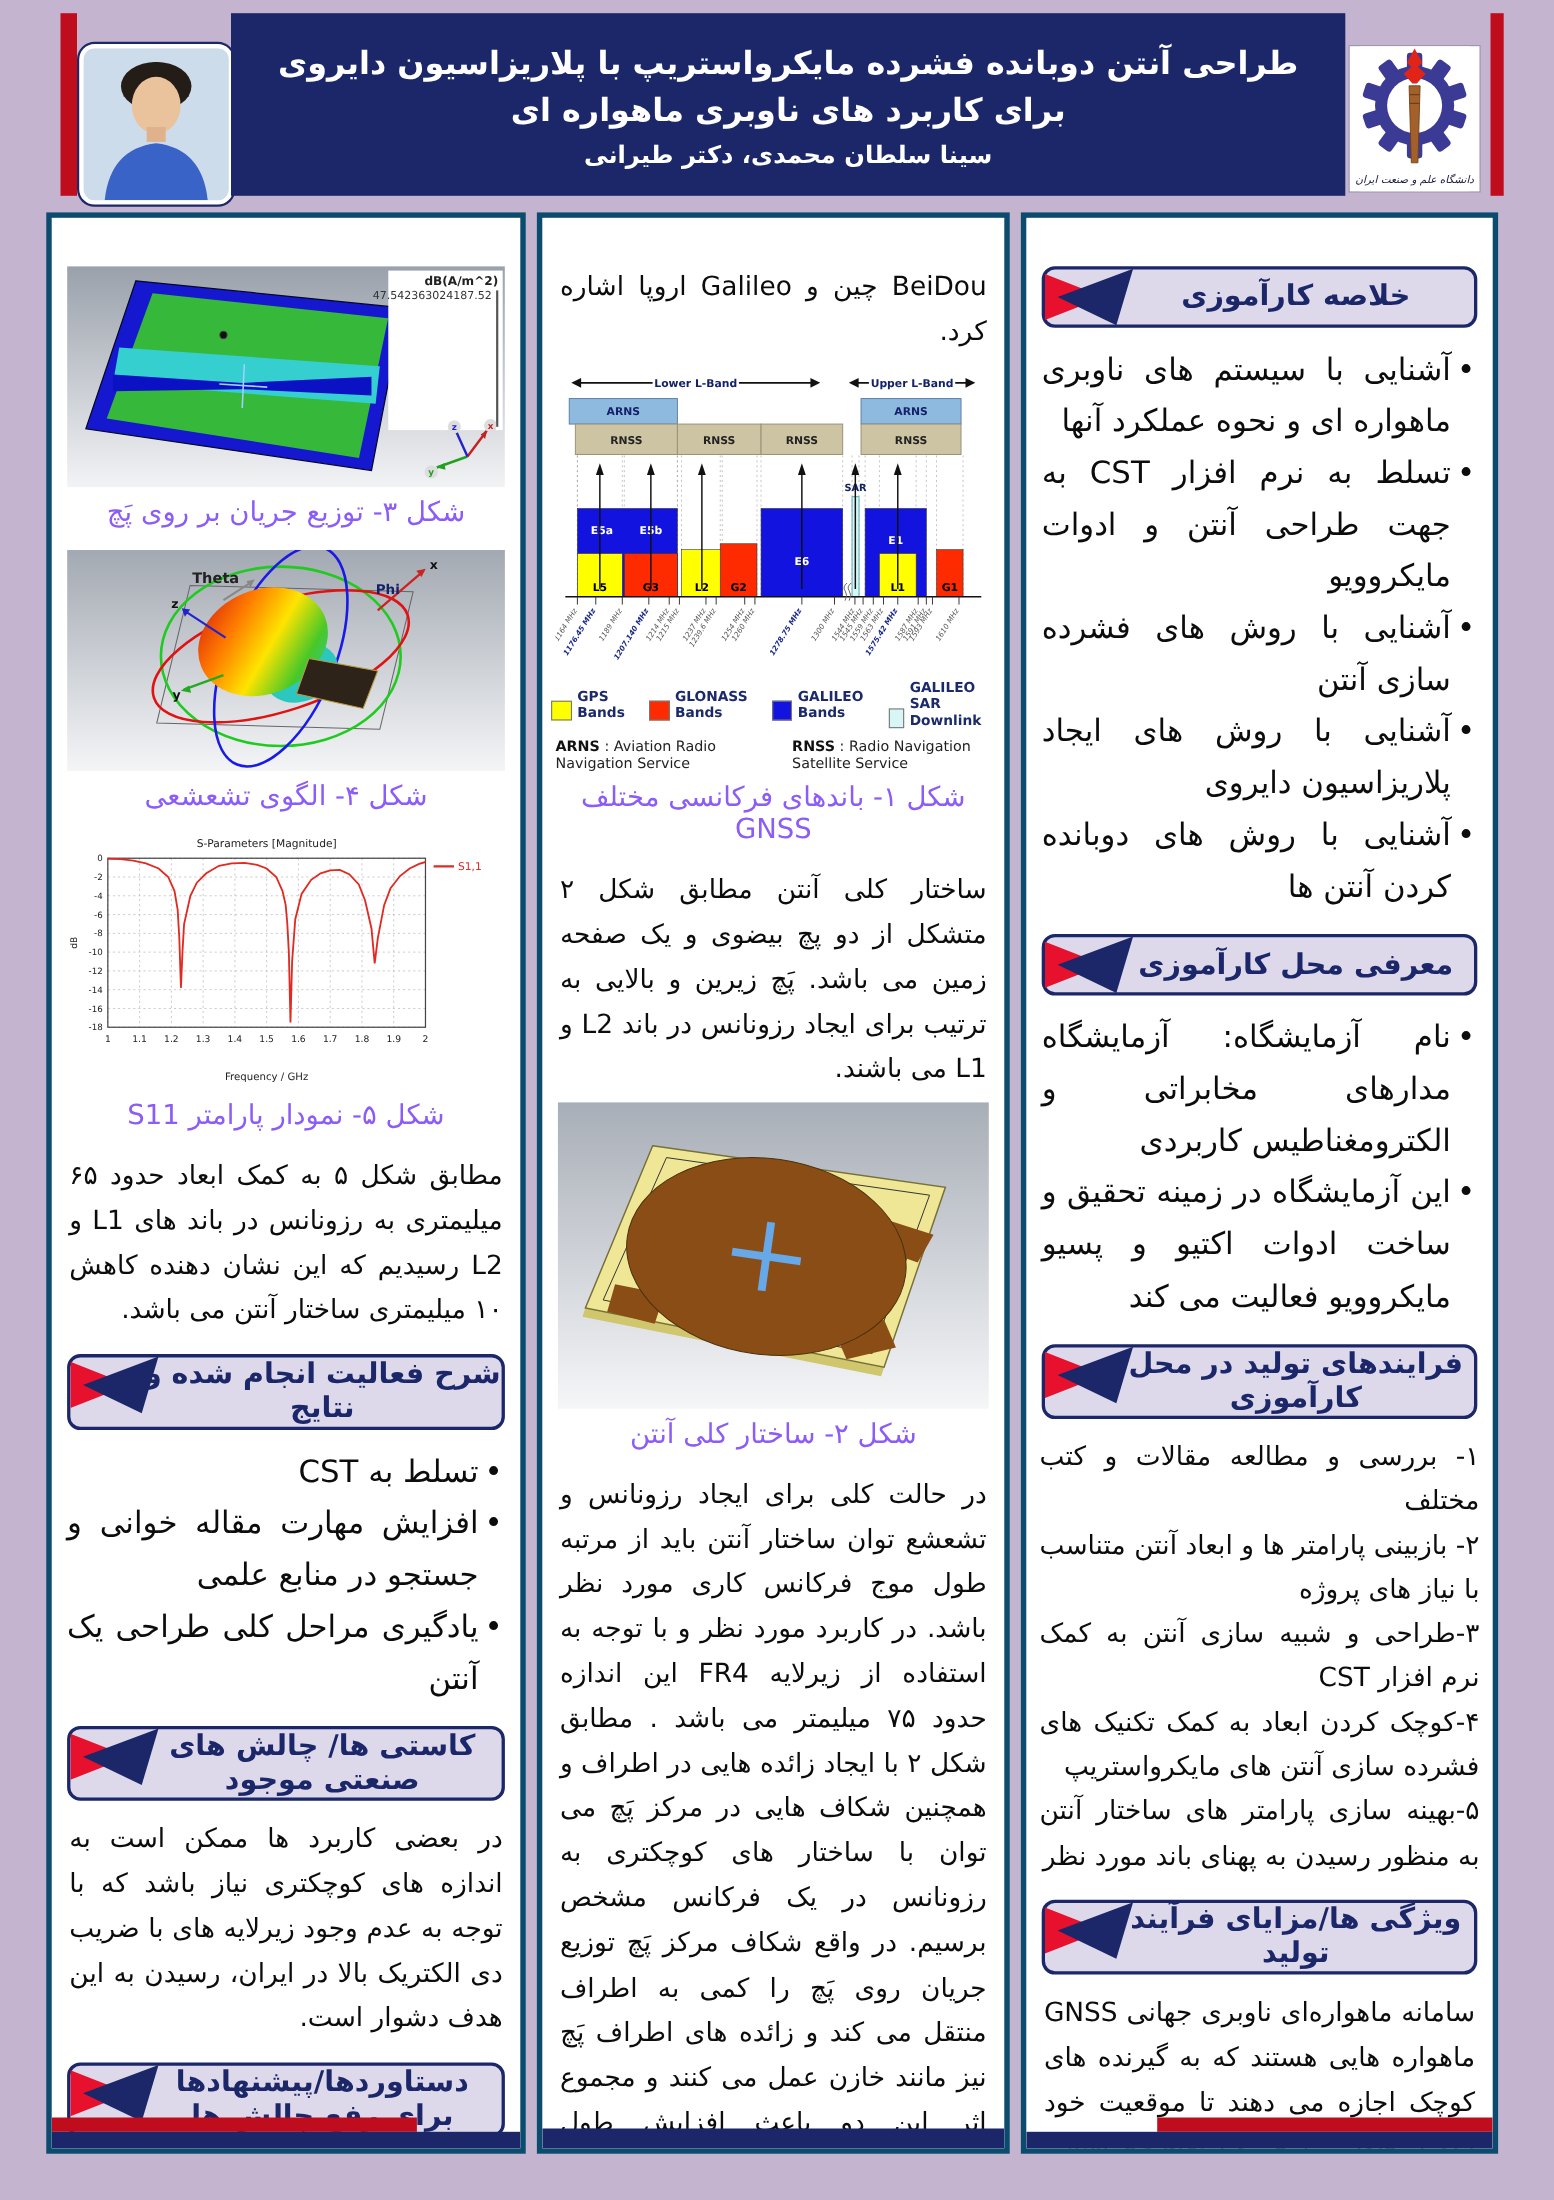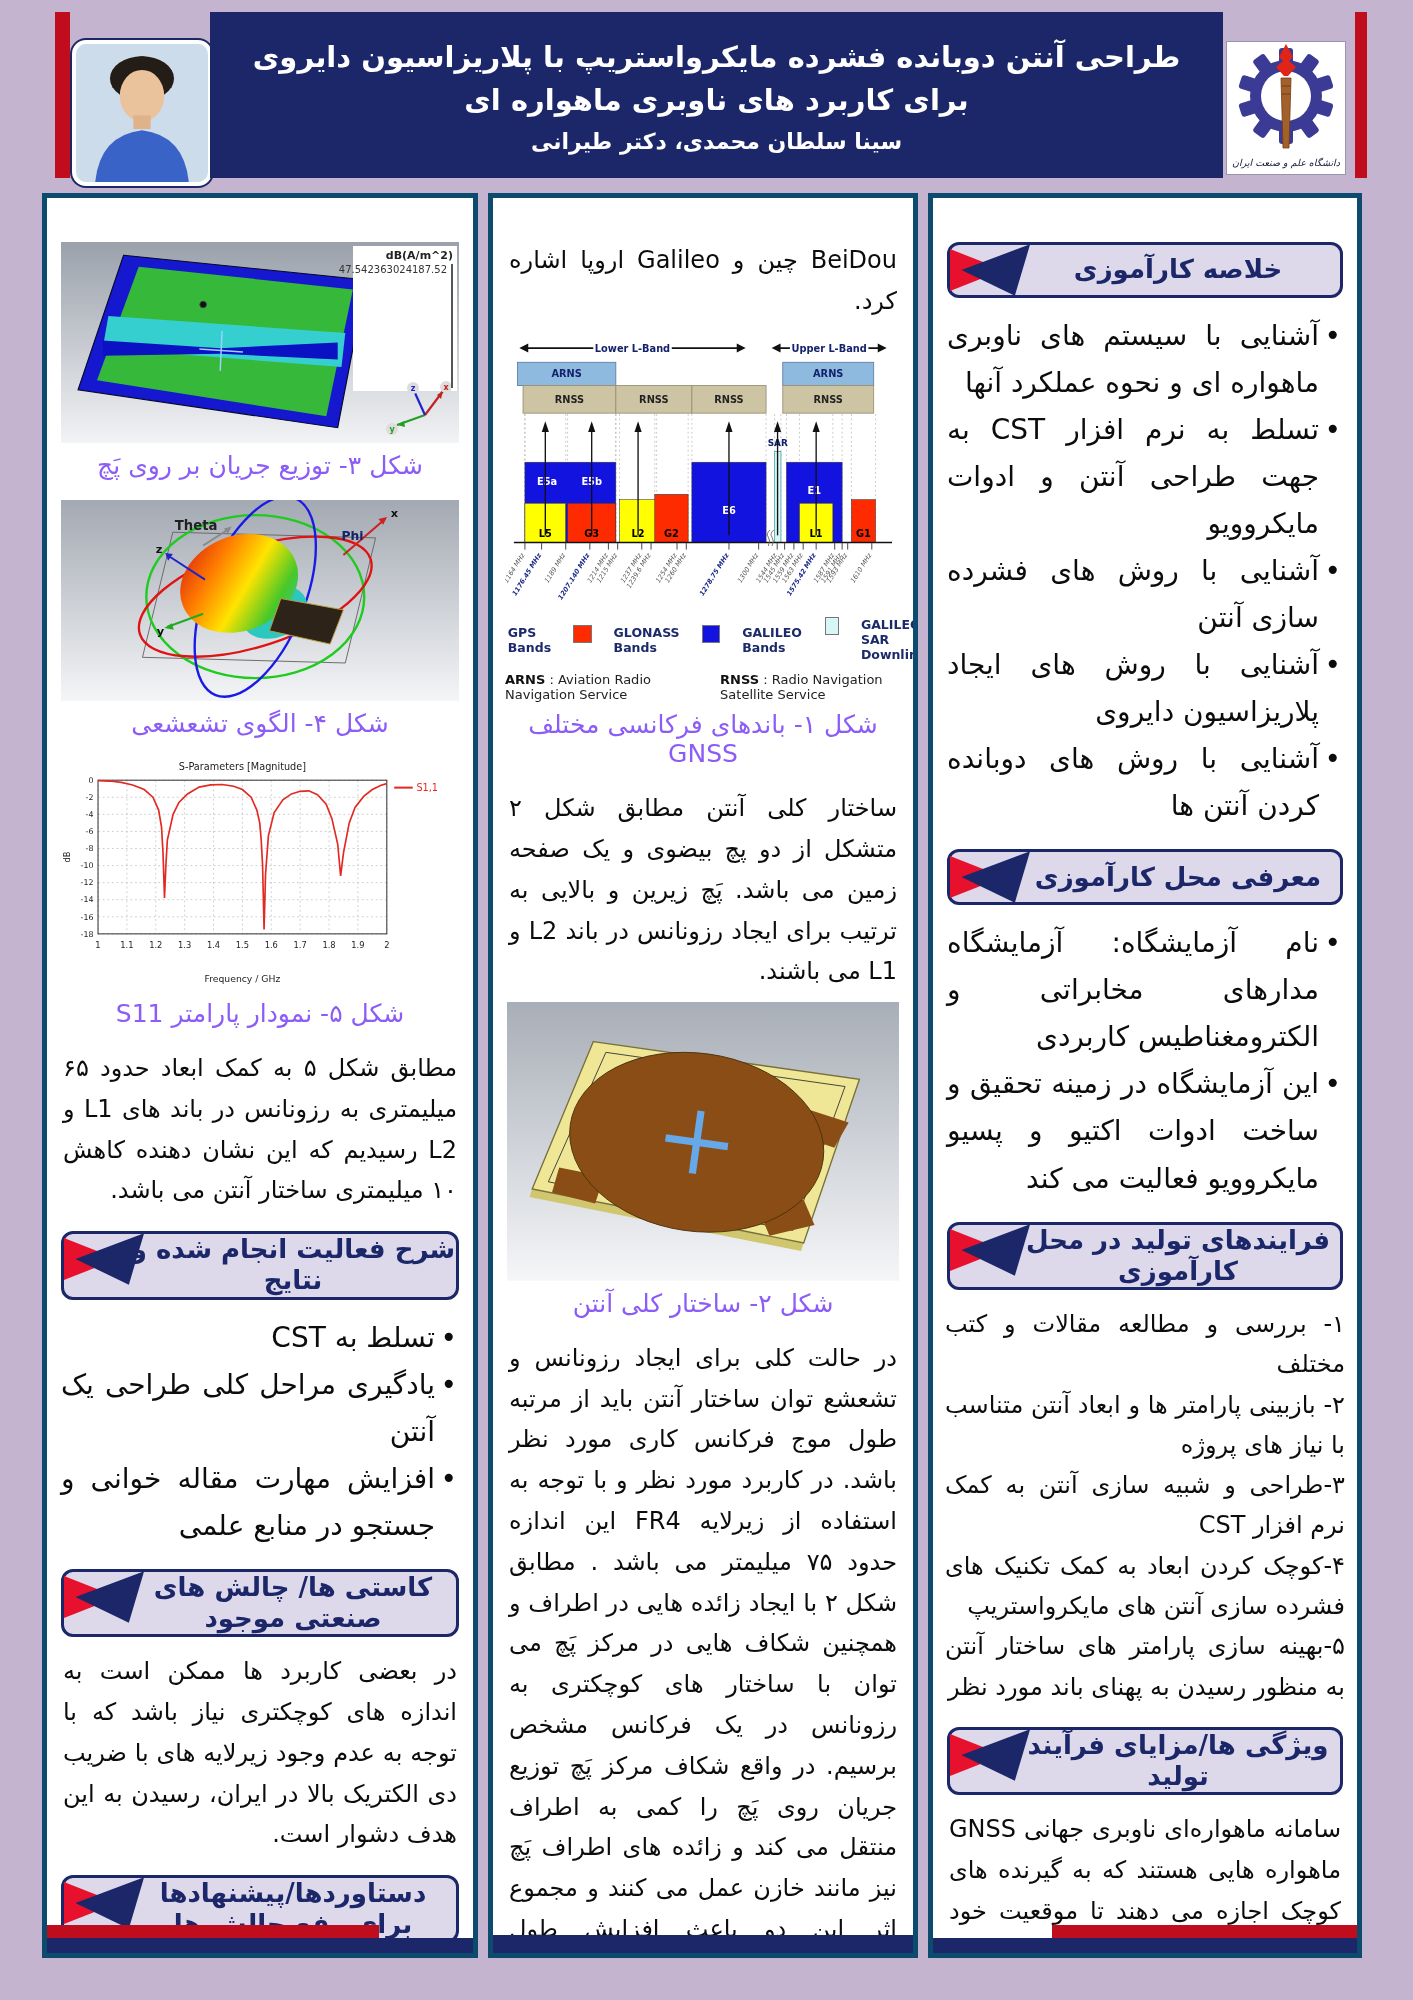--- a/index.html
+++ b/index.html
@@ -58,21 +58,21 @@
   .cbar-body{display:flex;justify-content:flex-end;gap:4px;}
   .cbar-ticks{display:flex;flex-direction:row;justify-content:space-between;height:122px;
               text-align:right;color:#333;font-size:10px;}
   .cbar-bar{width:15px;height:122px;border:1px solid #555;
             background:linear-gradient(#e80000,#ff8c00,#ffe800,#4ecb26,#21d0c4,#1414e0);}
   .triad{position:absolute;right:8px;bottom:6px;width:66px;height:58px;}
   
   .f1{direction:ltr;margin:4px 0 0 0;}
   .f1 svg{display:block;width:100%;height:auto;}
   .f1-legend{display:flex;justify-content:center;align-items:center;gap:14px;margin-top:2px;}
-  .f1-legend .li{display:flex;align-items:flex-start;gap:22px;}
+  .f1-legend .li{display:flex;align-items:flex-end;gap:5px;}
   .f1-legend .sw{width:25px;height:16px;border:1px solid #777;display:inline-block;}
   .f1-legend .lab{font-size:12.5px;font-weight:bold;color:#1b2a6b;}
   .f1-defs{display:flex;justify-content:center;gap:34px;font-size:13px;color:#222;margin-top:10px;}
   .f1-defs b{color:#111;}
   .intro-line{margin-top:34px;}
   .mt{margin-top:36px;}
 </style>
 </head>
 <body>
 
@@ -285,22 +285,22 @@
         <div class="para">مطابق شکل ۵ به کمک ابعاد حدود ۶۵ میلیمتری به رزونانس در باند های L1 و L2 رسیدیم که این نشان دهنده کاهش ۱۰ میلیمتری ساختار آنتن می باشد.</div>
 
         <div class="sec-head">
           <svg class="flag" viewBox="0 0 86 56">
               <use href="#flagsym"></use>
             </svg>
           <span class="sec-title">شرح فعالیت انجام شده و نتایج</span>
         </div>
         <div class="bullets">
             <div class="bullet">تسلط به CST</div>
+            <div class="bullet">افزایش مهارت مقاله خوانی و جستجو در منابع علمی</div>
             <div class="bullet">یادگیری مراحل کلی طراحی یک آنتن</div>
-            <div class="bullet">افزایش مهارت مقاله خوانی و جستجو در منابع علمی</div>
           </div>
 
         <div class="sec-head">
           <svg class="flag" viewBox="0 0 86 56">
               <use href="#flagsym"></use>
             </svg>
           <span class="sec-title">کاستی ها/ چالش های صنعتی موجود</span>
         </div>
         <div class="para">در بعضی کاربرد ها ممکن است به اندازه های کوچکتری نیاز باشد که با توجه به عدم وجود زیرلایه های با ضریب دی الکتریک بالا در ایران، رسیدن به این هدف دشوار است.</div>
 

